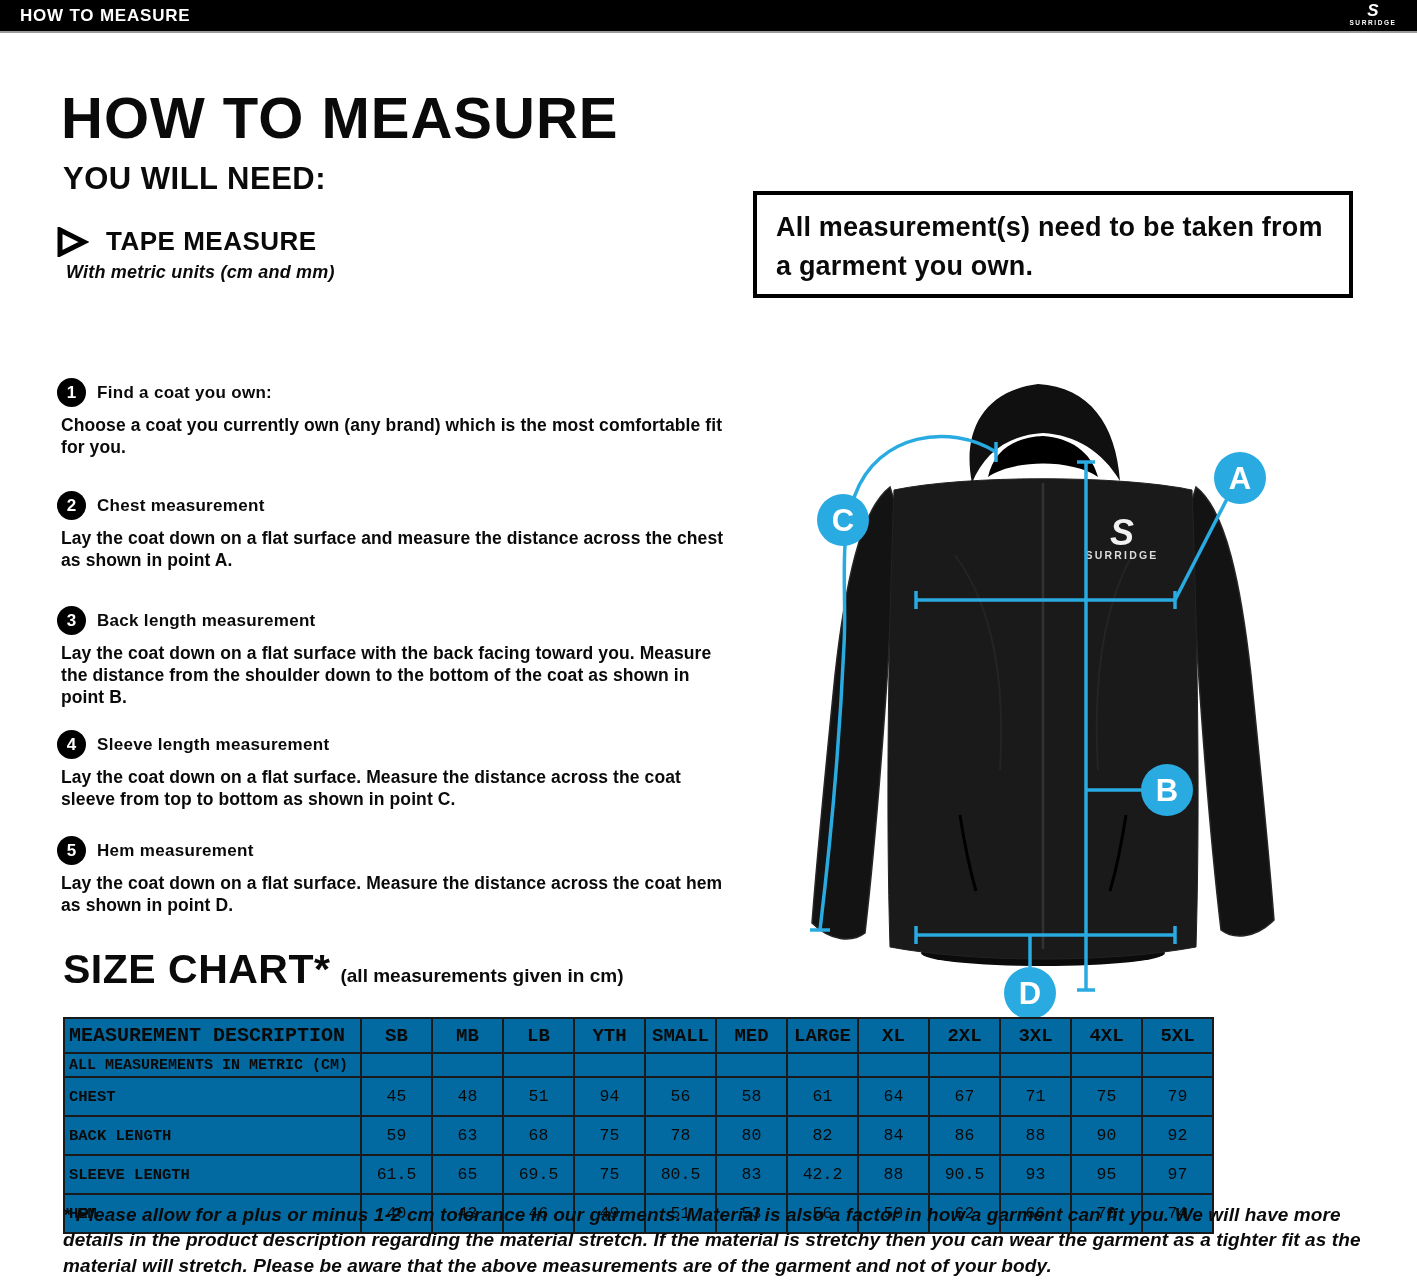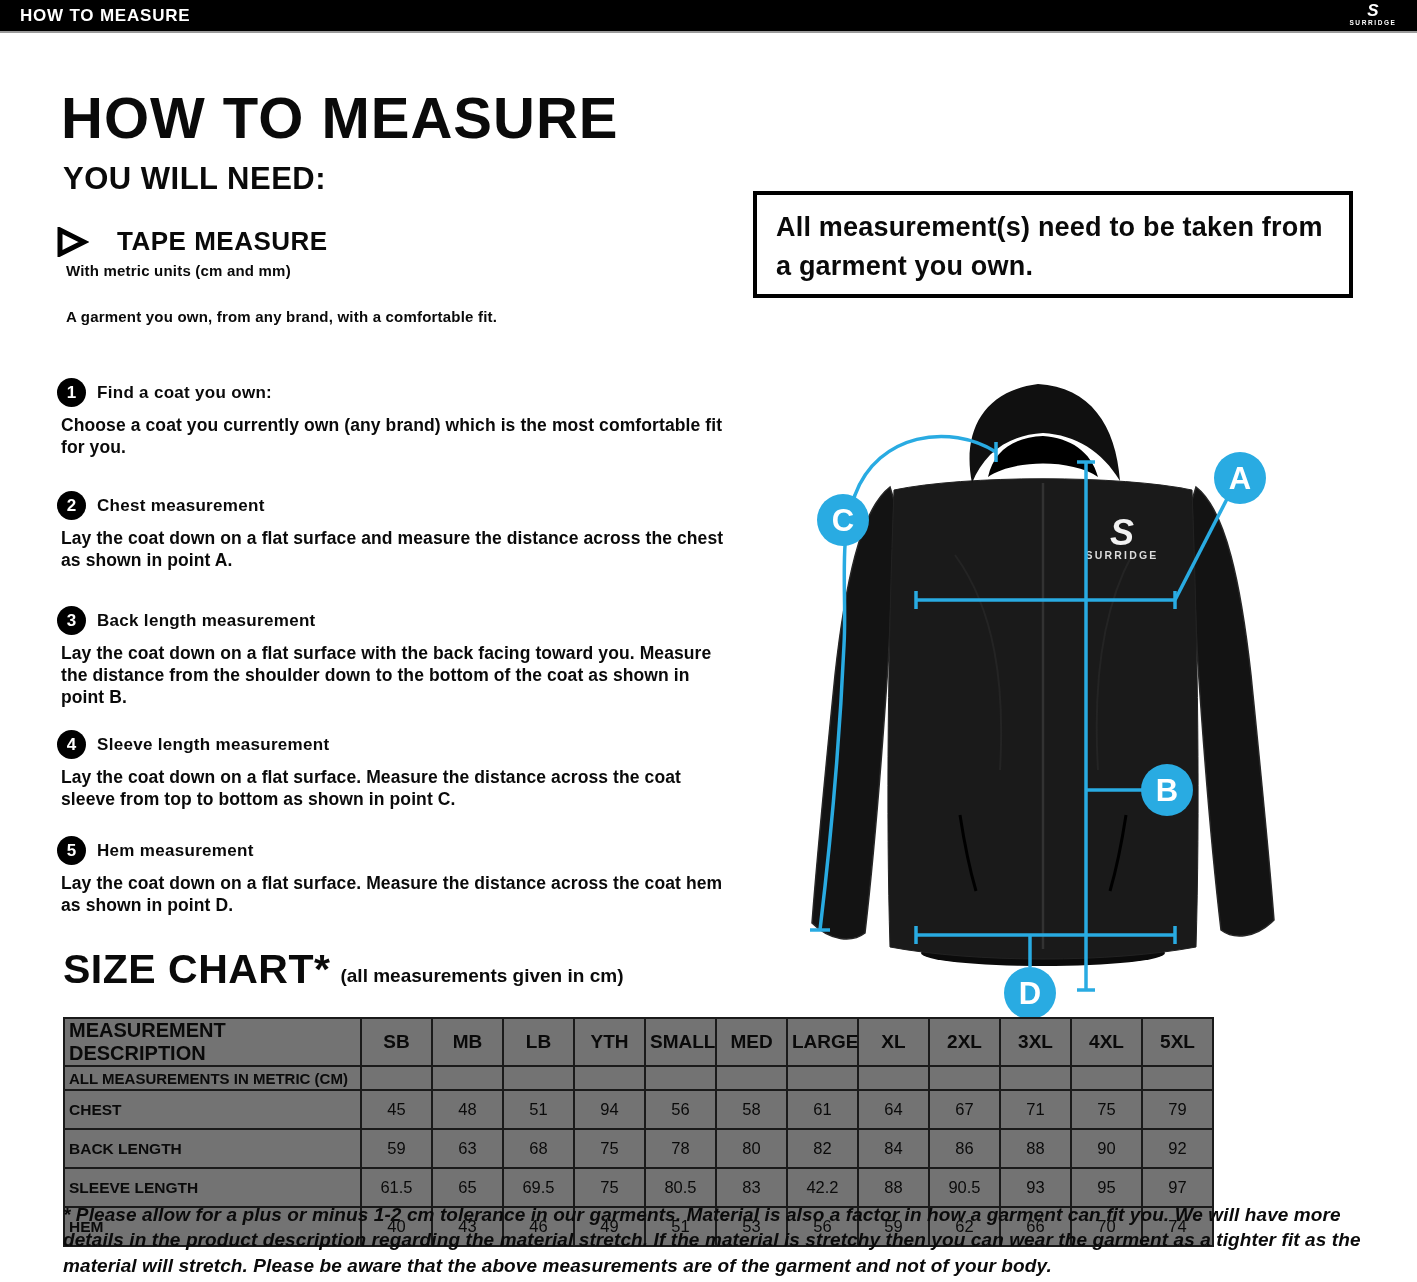--- a/index.html
+++ b/index.html
@@ -13,23 +13,23 @@
                 font-size:17px;font-weight:800;letter-spacing:.8px;}
   .topbar-logo{position:absolute;right:14px;top:1px;width:60px;height:31px;text-align:center;color:#fff;}
   .topbar-logo .s{display:block;font-size:17px;font-weight:800;font-style:italic;line-height:17px;margin-top:1px;}
   .topbar-logo .nm{display:block;font-size:6.5px;font-weight:700;letter-spacing:1.6px;line-height:8px;}
 
   
   .h1{position:absolute;left:61px;top:84px;font-size:58px;font-weight:800;letter-spacing:1px;}
   .h2need{position:absolute;left:63px;top:161px;font-size:31px;font-weight:800;letter-spacing:.5px;}
 
   .req{position:absolute;left:55px;width:680px;}
-  .req-row{display:flex;align-items:center;gap:28px;}
+  .req-row{display:flex;align-items:center;gap:17px;}
   .req-label{font-size:26px;font-weight:800;letter-spacing:.5px;}
-  .req-desc{font-size:15px;font-weight:700;margin-left:11px;letter-spacing:.2px;}
+  .req-desc{font-size:18px;font-weight:700;margin-left:11px;letter-spacing:.2px;font-style:italic;}
   #req-0{top:226px;} #req-0 .req-desc{margin-top:5px;}
   #req-1{top:295px;} #req-1 .req-desc{margin-top:13px;}
 
   .step{position:absolute;left:57px;width:680px;}
   .step-head{display:flex;align-items:center;gap:11px;}
   .step-badge{width:29px;height:29px;border-radius:50%;background:#000;color:#fff;
               font-size:17px;font-weight:800;text-align:center;line-height:29px;flex:0 0 29px;}
   .step-title{font-size:17px;font-weight:800;letter-spacing:.3px;}
   .step-desc{margin:7px 0 0 4px;font-size:17.5px;font-weight:700;line-height:1.27;width:668px;letter-spacing:.1px;}
   #step-0{top:378px;} #step-1{top:491px;} #step-2{top:606px;} #step-3{top:730px;} #step-4{top:836px;}
@@ -41,21 +41,21 @@
 
   
   .diagram{position:absolute;left:750px;top:375px;width:600px;height:648px;}
 
   
   .sizechart-head{position:absolute;left:63px;top:946px;display:flex;align-items:flex-end;}
   .sizechart-title{font-size:41px;font-weight:800;letter-spacing:.5px;}
   .sizechart-sub{font-size:19px;font-weight:700;margin:0 0 6px 10px;}
 
   table.sizes{position:absolute;left:63px;top:1017px;width:1149px;border-collapse:collapse;
-              table-layout:fixed;background:#737373;}
+              table-layout:fixed;background:#0369a1;font-family:Liberation Mono, monospace;}
   table.sizes th,table.sizes td{border:2px solid #1a1a1a;padding:0 4px;box-sizing:border-box;}
   th.desc{font-size:20px;font-weight:800;text-align:left;padding-left:7px;height:35px;}
   th.col{font-size:19px;font-weight:700;text-align:center;}
   td.rowlabel{font-size:15.5px;font-weight:700;text-align:left;padding-left:7px;height:24px;border-radius:11px;}
   td.metric{font-size:15px;font-weight:800;}
   td.num{font-size:16.5px;font-weight:400;text-align:center;height:39px;}
 
   .footnote{position:absolute;left:63px;top:1202px;width:1310px;font-size:19px;font-weight:700;
             font-style:italic;line-height:1.33;letter-spacing:.1px;}
 </style>
@@ -78,21 +78,20 @@
   <div class="req" id="req-0">
     <div class="req-row">
       <svg width="34" height="30" viewBox="0 0 34 30">
         <polygon points="5,3 29,15 5,27" fill="#fff" stroke="#000" stroke-width="5"></polygon>
       </svg>
       <span class="req-label">TAPE MEASURE</span>
     </div>
     <div class="req-desc">With metric units (cm and mm)</div>
   </div>
   <div class="req" id="req-1">
-    <div class="req-desc">A garment you own, from any brand, with a comfortable fit.</div>
   </div>
 
   <div class="step" id="step-0">
     <div class="step-head">
       <div class="step-badge">1</div>
       <div class="step-title">Find a coat you own:</div>
     </div>
     <div class="step-desc">Choose a coat you currently own (any brand) which is the most comfortable fit for you.</div>
   </div>
   <div class="step" id="step-1">

